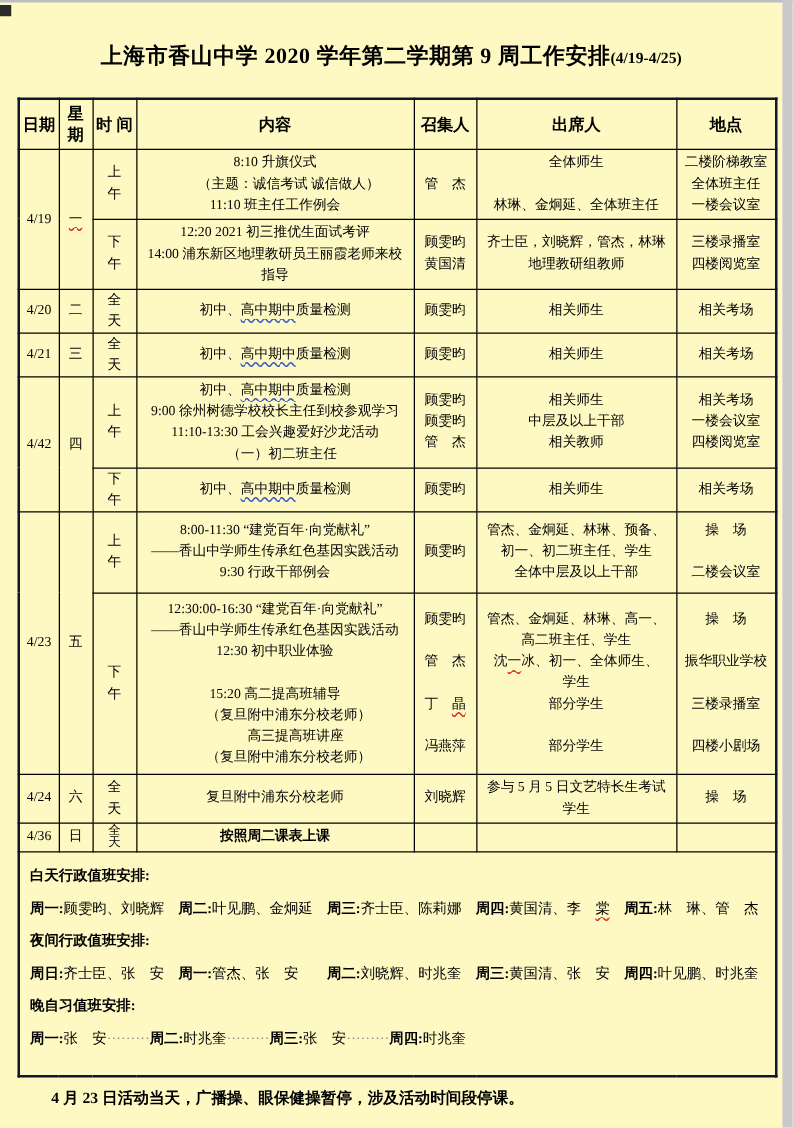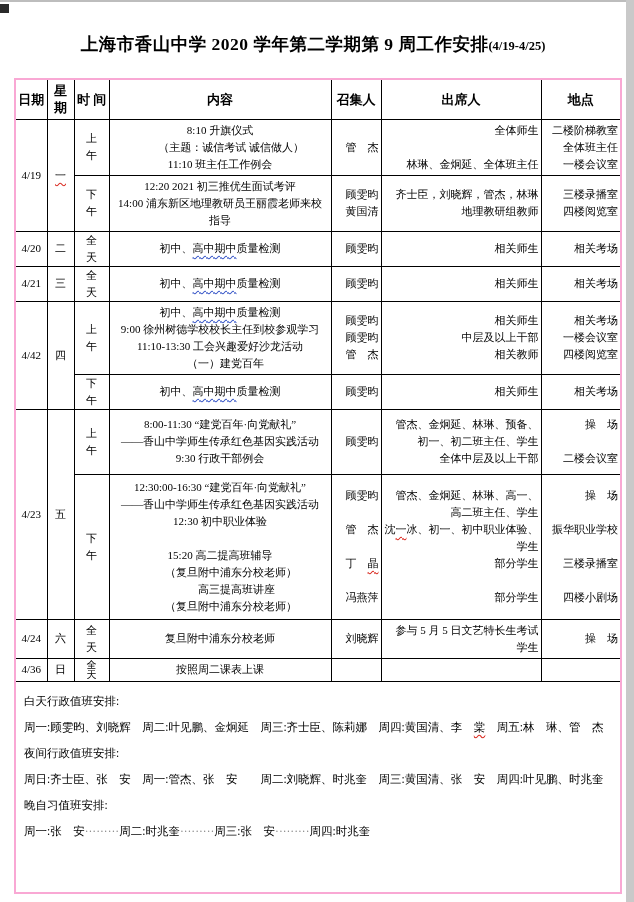--- a/index.html
+++ b/index.html
@@ -1,37 +1,37 @@
 <!DOCTYPE html>
 <html><head>
 <meta charset="utf-8">
 <style>
   * { margin:0; padding:0; box-sizing:border-box; }
   html,body { width:634px; height:902px; background:#e9e9e9; }
   body { font-family:"Liberation Serif","DejaVu Serif",serif; color:#000; position:relative; overflow:hidden; }
-  .page { position:absolute; left:0; top:2px; width:626px; height:900px; background:#ffffff; }
+  .page { position:absolute; left:0; top:2px; width:626px; height:900px; background:#fef9c3; }
   .edge-right { position:absolute; right:0; top:0; width:8px; height:902px; background:#c9c9c9; }
   .edge-top { position:absolute; left:0; top:0; width:634px; height:2px; background:#bdbdbd; }
   .corner-mark { position:absolute; left:0; top:4px; width:9px; height:9px; background:#2a2a2a; }
 
   .title-wrap { text-align:center; padding-top:30px; }
   .title-main { font-size:17.5px; font-weight:bold; letter-spacing:.5px; display:inline; }
   .title-range { font-size:12.5px; font-weight:bold; display:inline; }
 
-  table.sched { border-collapse:collapse; table-layout:fixed; width:606px; margin:22px 0 0 14px; border:2px solid #f9a8d4; }
+  table.sched { border-collapse:collapse; table-layout:fixed; width:606px; margin:22px 0 0 14px; border:2px solid #0f172a; }
   .sched th, .sched td { border:1px solid #000; vertical-align:middle; font-size:11px; line-height:17px; overflow:hidden; }
   .sched th { font-size:13px; font-weight:bold; padding:2px 1px; }
   .c-date, .c-week, .c-time { text-align:center; }
   .c-week { font-size:12px; }
   .c-time { white-space:pre-line; line-height:14px; font-size:11.5px; }
   .c-time.squeeze { line-height:10px; font-size:10px; }
   .c-content { text-align:center; padding:2px 4px; }
-  .c-conv, .c-att, .c-venue { text-align:right; padding:2px 2px; }
+  .c-conv, .c-att, .c-venue { text-align:center; padding:2px 2px; }
   .ln { min-height:17px; }
-  .b { font-weight:normal; }
+  .b { font-weight:bold; }
   .wr { text-decoration:underline wavy #d92b21; text-decoration-skip-ink:none; text-underline-offset:3px; }
   .wb { text-decoration:underline wavy #3a58c8; text-decoration-skip-ink:none; text-underline-offset:3px;margin-top:41px; }
   .dim { color:#8a8a8a; }
 
   .duty-cell { text-align:left; padding:6px 8px 6px 8px; }
   .duty-cell .ln { min-height:26px; line-height:26px; font-size:11.5px; }
 
   .notes { margin:4px 0 0 16px; width:600px; }
   .notes .ln { min-height:24px; line-height:24px; font-size:12.5px; font-weight:bold; }
 </style>
@@ -152,21 +152,21 @@
 
     <tr style="height:73px">
       <td class="c-date" rowspan="2">4/42</td>
       <td class="c-week" rowspan="2">四</td>
       <td class="c-time">上
 午</td>
       <td class="c-content">
             <div class="ln"><span>初中、</span><span class="wb">高中期中</span><span>质量检测</span></div>
             <div class="ln">9:00 徐州树德学校校长主任到校参观学习</div>
             <div class="ln">11:10-13:30 工会兴趣爱好沙龙活动</div>
-            <div class="ln">　（一）建党百年</div>
+            <div class="ln">　（一）初二班主任</div>
           </td>
       <td class="c-conv">
             <div class="ln">顾雯昀</div>
             <div class="ln">顾雯昀</div>
             <div class="ln">管　杰</div>
           </td>
       <td class="c-att">
             <div class="ln">相关师生</div>
             <div class="ln">中层及以上干部</div>
             <div class="ln">相关教师</div>
@@ -236,21 +236,21 @@
             <div class="ln"></div>
             <div class="ln">管　杰</div>
             <div class="ln"></div>
             <div class="ln"><span>丁　</span><span class="wr">晶</span></div>
             <div class="ln"></div>
             <div class="ln">冯燕萍</div>
           </td>
       <td class="c-att">
             <div class="ln">管杰、金炯延、林琳、高一、</div>
             <div class="ln">高二班主任、学生</div>
-            <div class="ln"><span>沈</span><span class="wr">一</span><span>冰、初一、初中职业体验、</span></div>
+            <div class="ln"><span>沈</span><span class="wr">一</span><span>冰、初一、全体师生、</span></div>
             <div class="ln">学生</div>
             <div class="ln">部分学生</div>
             <div class="ln"></div>
             <div class="ln">部分学生</div>
           </td>
       <td class="c-venue">
             <div class="ln">操　场</div>
             <div class="ln"></div>
             <div class="ln">振华职业学校</div>
             <div class="ln"></div>
@@ -286,21 +286,21 @@
       <td class="c-time squeeze">全
 天</td>
       <td class="c-content">
             <div class="ln"><span class="b">按照周二课表上课</span></div>
           </td>
       <td class="c-conv"></td>
       <td class="c-att"></td>
       <td class="c-venue"></td>
     </tr>
 
-    <tr style="height:212px">
+    <tr style="height:180px">
       <td class="duty-cell" colspan="7" style="vertical-align:top">
             <div class="ln"><span class="b">白天行政值班安排:</span></div>
             <div class="ln"><span class="b">周一:</span><span>顾雯昀、刘晓辉　</span><span class="b">周二:</span><span>叶见鹏、金炯延　</span><span class="b">周三:</span><span>齐士臣、陈莉娜　</span><span class="b">周四:</span><span>黄国清、李　</span><span class="wr">棠</span><span>　</span><span class="b">周五:</span><span>林　琳、管　杰</span></div>
             <div class="ln"><span class="b">夜间行政值班安排:</span></div>
             <div class="ln"><span class="b">周日:</span><span>齐士臣、张　安　</span><span class="b">周一:</span><span>管杰、张　安　　</span><span class="b">周二:</span><span>刘晓辉、时兆奎　</span><span class="b">周三:</span><span>黄国清、张　安　</span><span class="b">周四:</span><span>叶见鹏、时兆奎</span></div>
             <div class="ln"><span class="b">晚自习值班安排:</span></div>
             <div class="ln"><span class="b">周一:</span><span>张　安</span><span class="dim">·········</span><span class="b">周二:</span><span>时兆奎</span><span class="dim">·········</span><span class="b">周三:</span><span>张　安</span><span class="dim">·········</span><span class="b">周四:</span><span>时兆奎</span></div>
           </td>
     </tr>
   </tbody>

